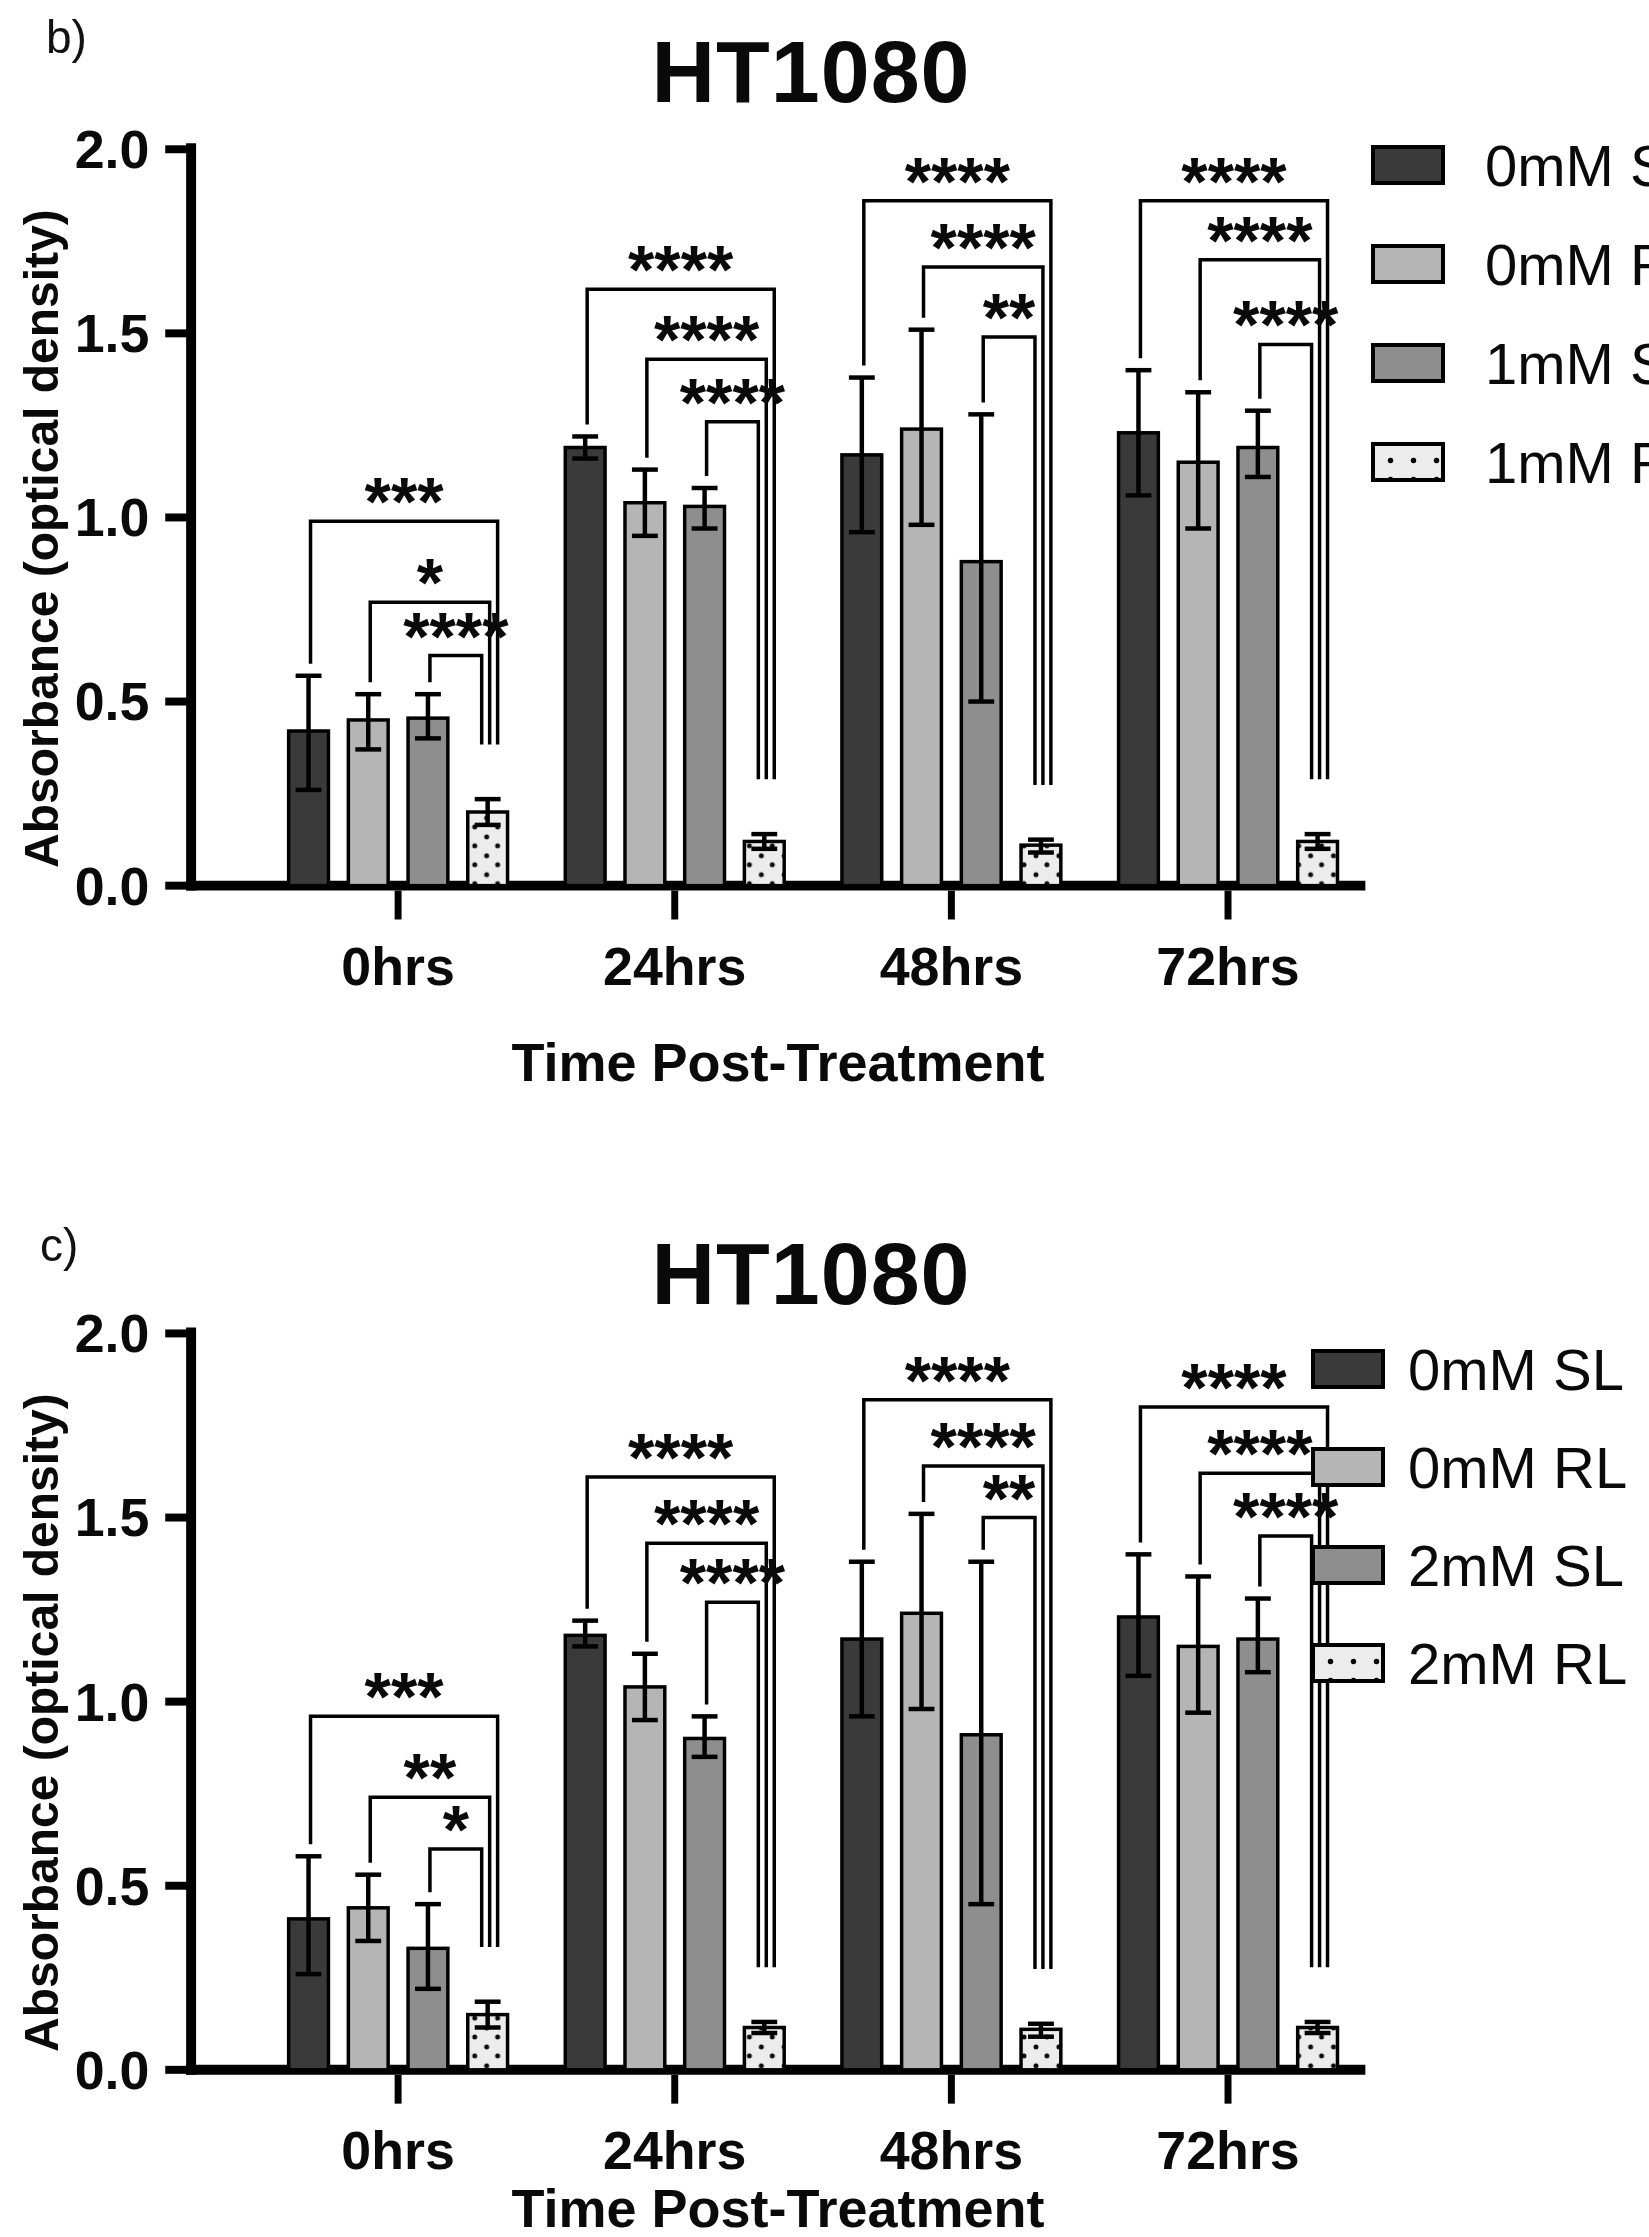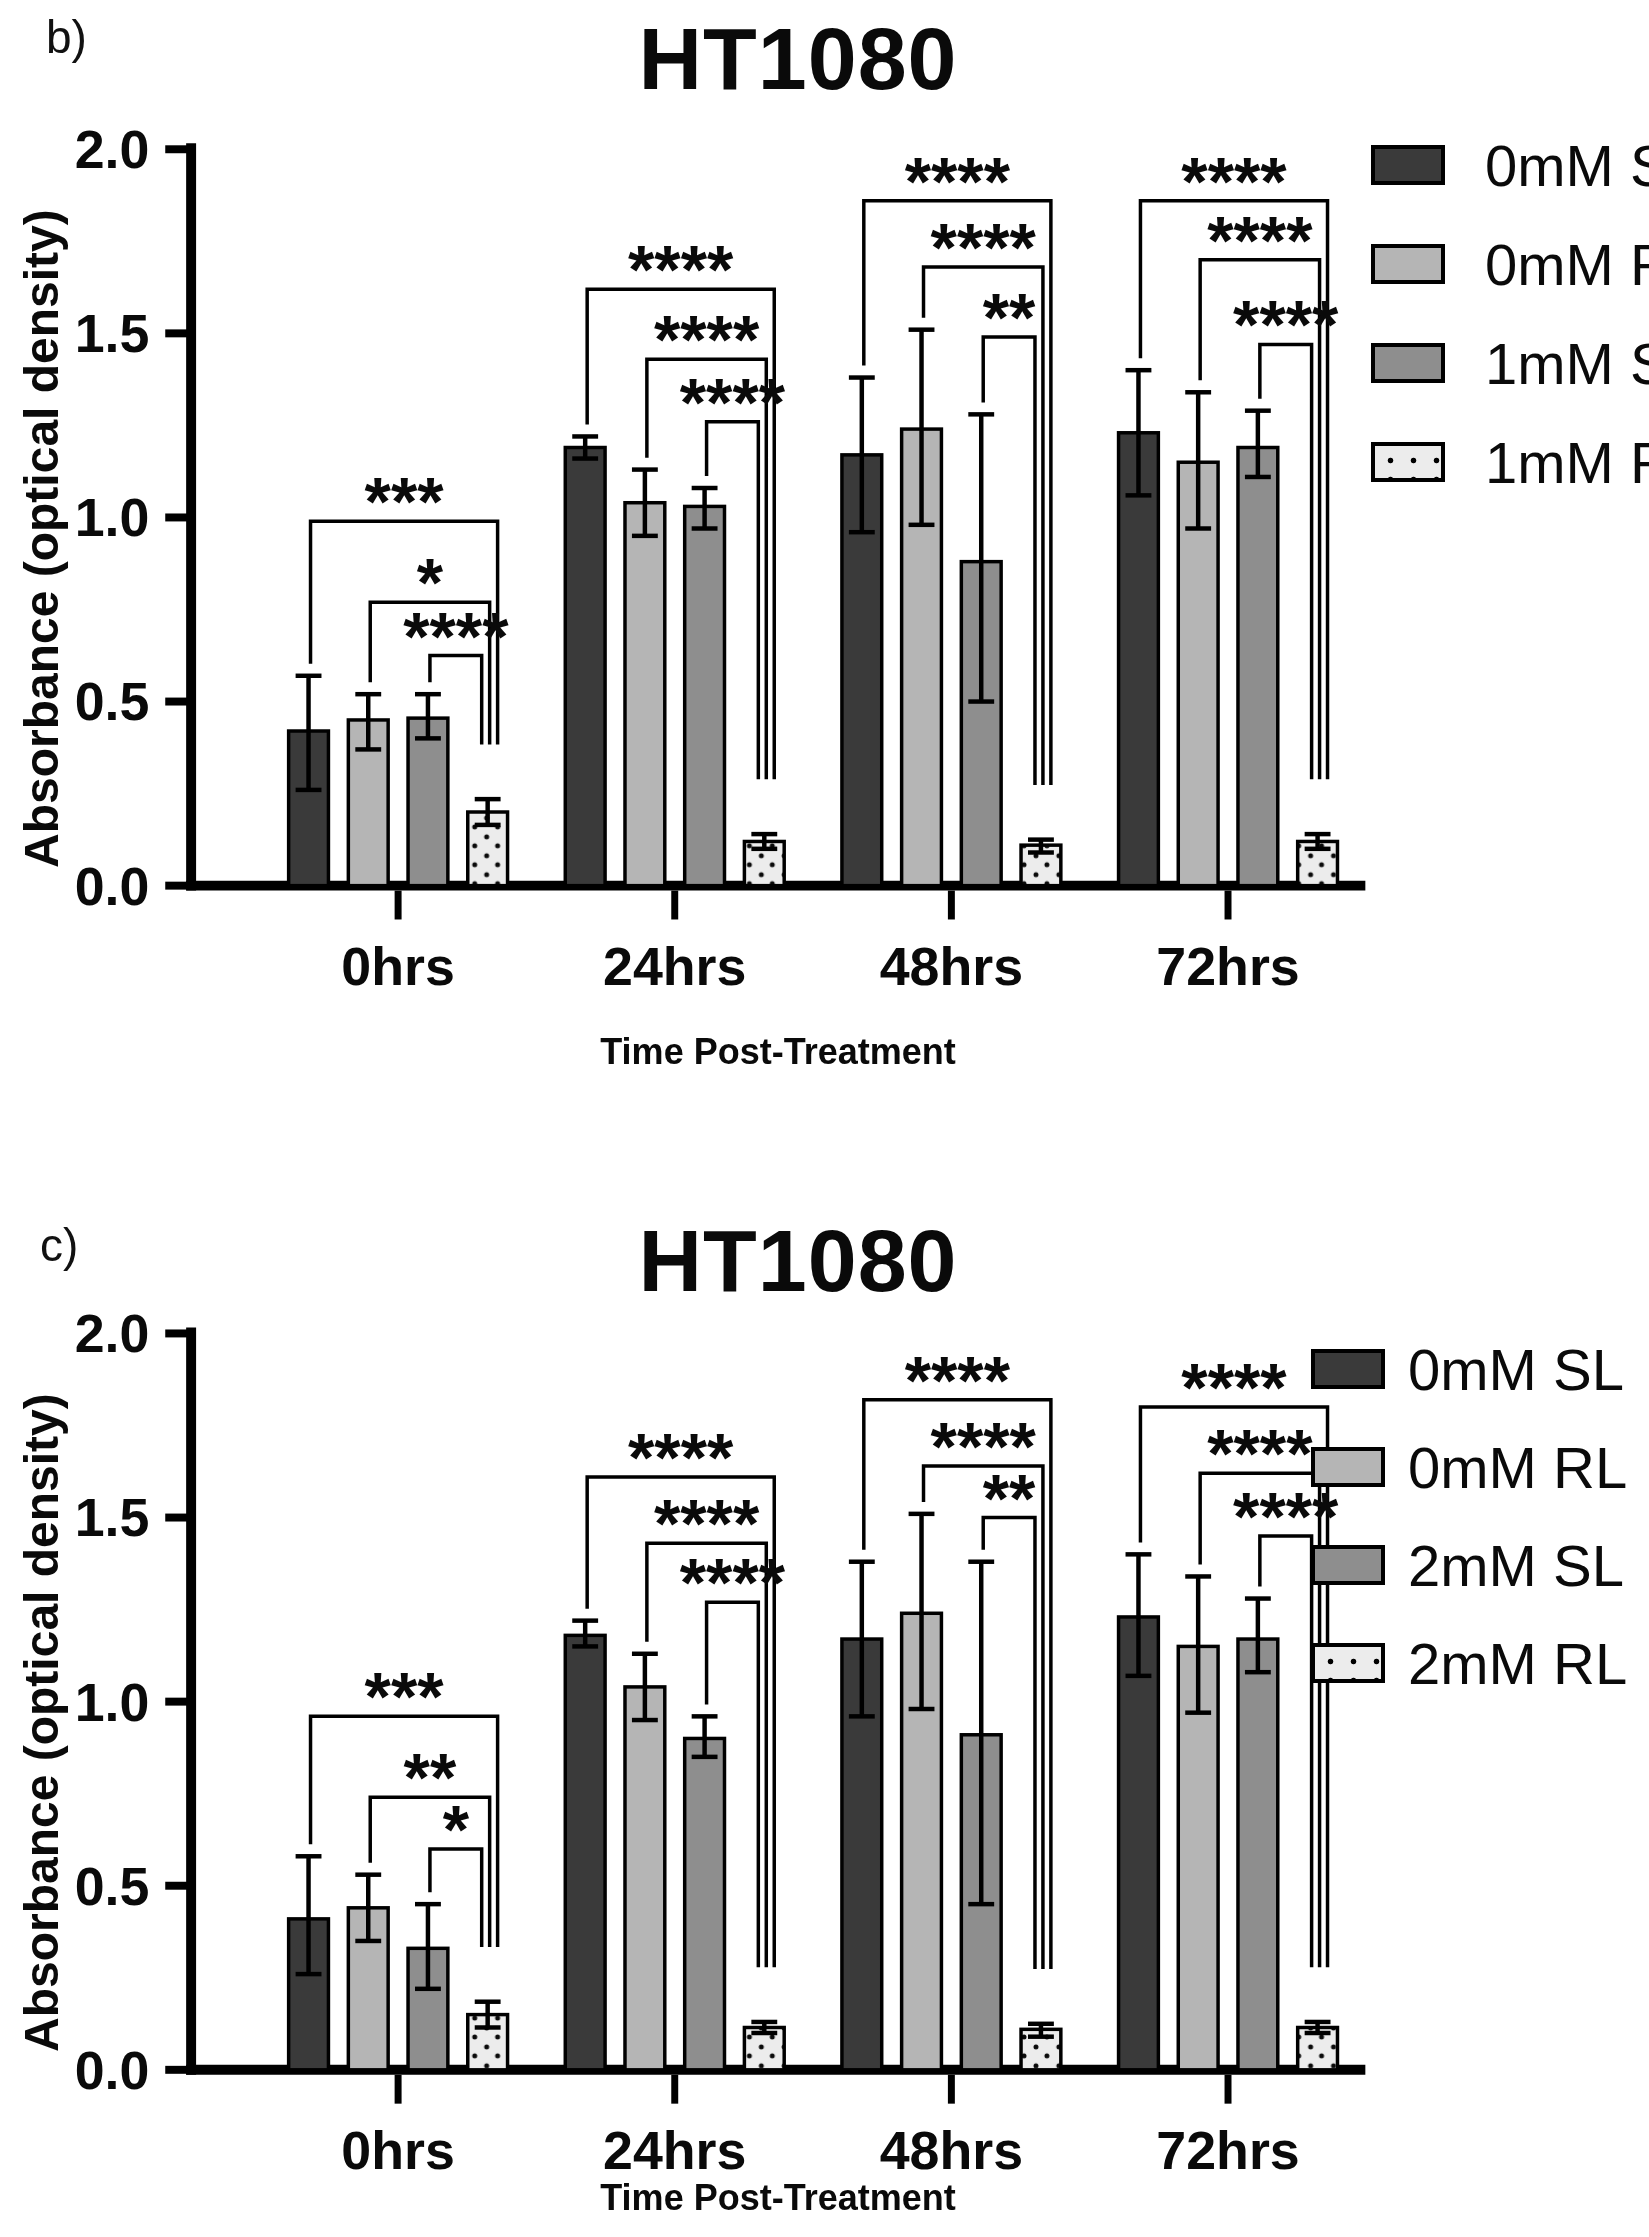--- a/index.html
+++ b/index.html
@@ -2,30 +2,30 @@
 <html><head>
 <meta charset="utf-8">
 <style>
   html,body{margin:0;padding:0;background:#fff;}
   body{font-family:"Liberation Sans",sans-serif;}
   .canvas{position:relative;width:1650px;height:2238px;overflow:hidden;background:#ffffff;}
   .panel{position:absolute;left:0;top:0;width:1650px;height:2238px;}
   .panel-letter{position:absolute;font-size:46px;font-weight:400;color:#111;}
   .panel-b .panel-letter{left:46px;top:10px;}
   .panel-c .panel-letter{left:40px;top:1218px;}
-  .chart-title{position:absolute;left:191px;width:1214px;margin:0;text-align:center;
+  .chart-title{position:absolute;left:191px;width:1214px;margin:13px;text-align:center;
                font-size:88px;font-weight:700;color:#0a0a0a;letter-spacing:1px;}
   .panel-b .chart-title{top:8px;}
   .panel-c .chart-title{top:1210px;}
   .y-title{position:absolute;white-space:nowrap;transform:rotate(-90deg);transform-origin:left top;
            font-size:48px;font-weight:700;color:#0a0a0a;}
   .panel-b .y-title{left:14px;top:868px;}
   .panel-c .y-title{left:14px;top:2052px;}
   .x-title{position:absolute;left:191px;width:1174px;text-align:center;
-           font-size:36px;font-weight:700;color:#0a0a0a;}
+           font-size:54px;font-weight:700;color:#0a0a0a;}
   .panel-b .x-title{top:1031px;}
   .panel-c .x-title{top:2177px;}
   .legend{position:absolute;list-style:none;margin:0;padding:0;}
   .legend-b{left:1371px;top:145px;}
   .legend-c{left:1311px;top:1349px;}
   .legend li{display:flex;align-items:center;height:40px;margin-bottom:59px;}
   .legend-c li{margin-bottom:58px;}
   .swatch{flex:0 0 74px;width:74px;height:40px;border:4px solid #000;box-sizing:border-box;}
   .legend-b .swatch{margin-right:40px;}
   .legend-c .swatch{margin-right:23px;}

